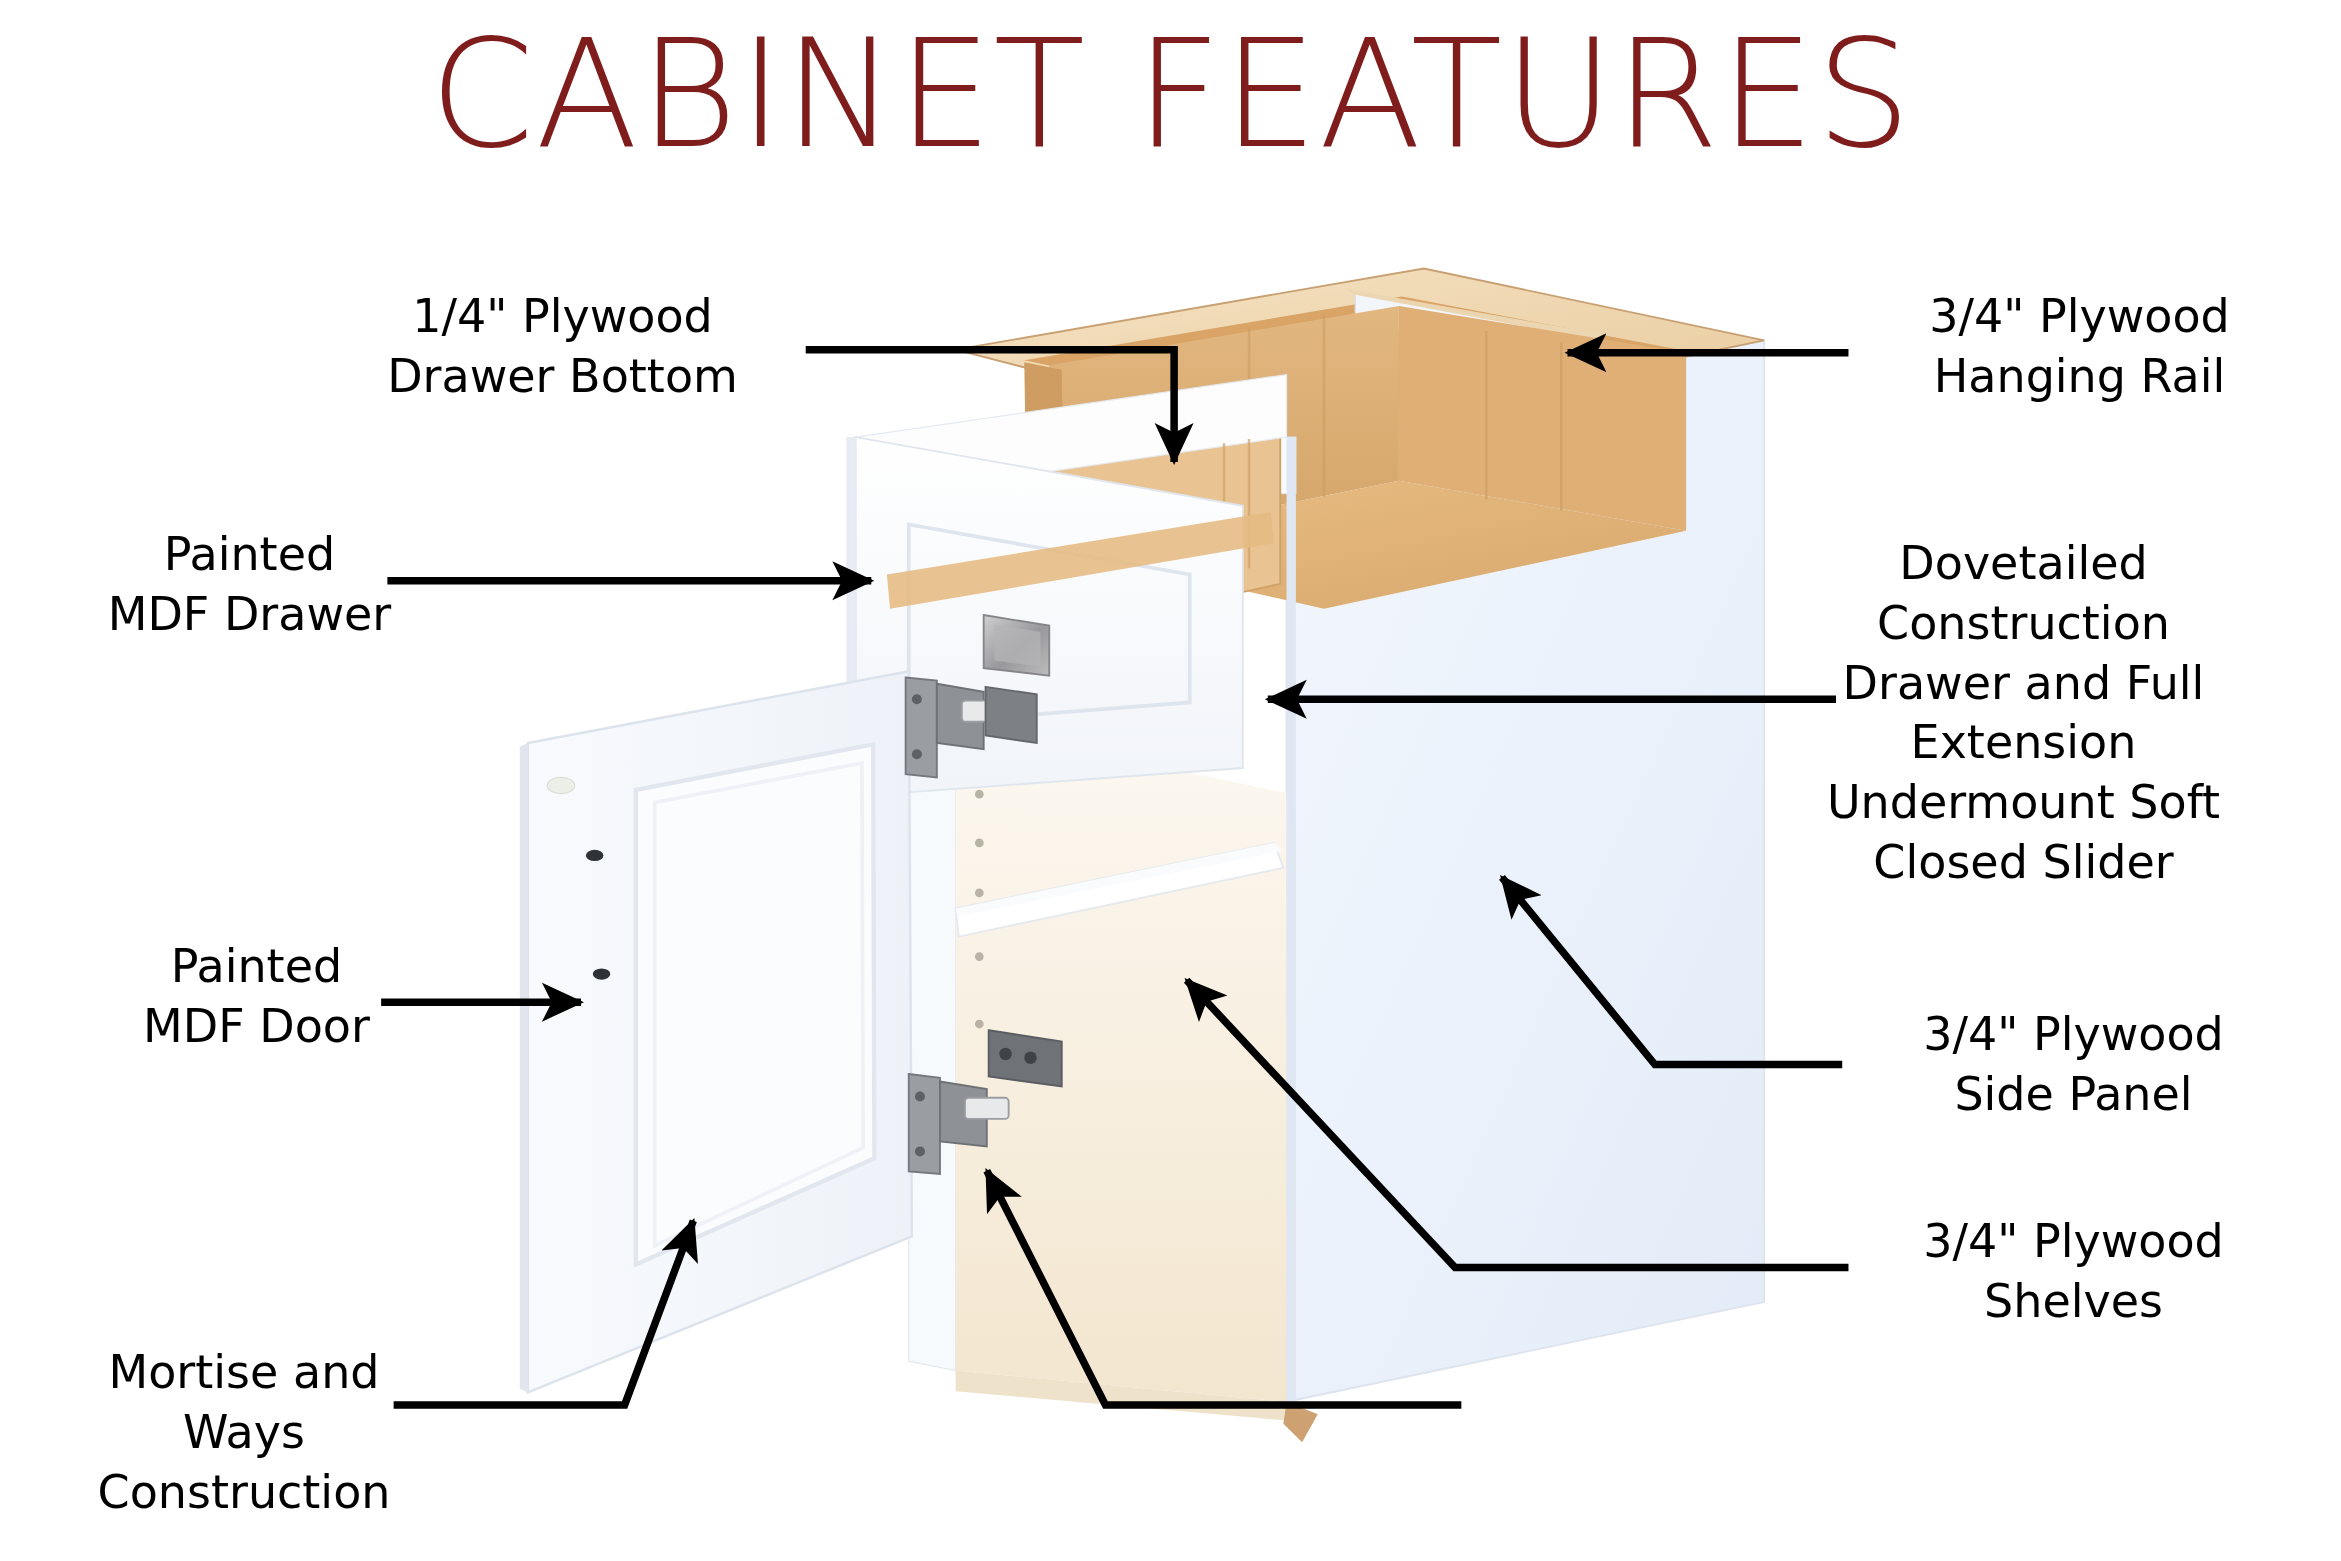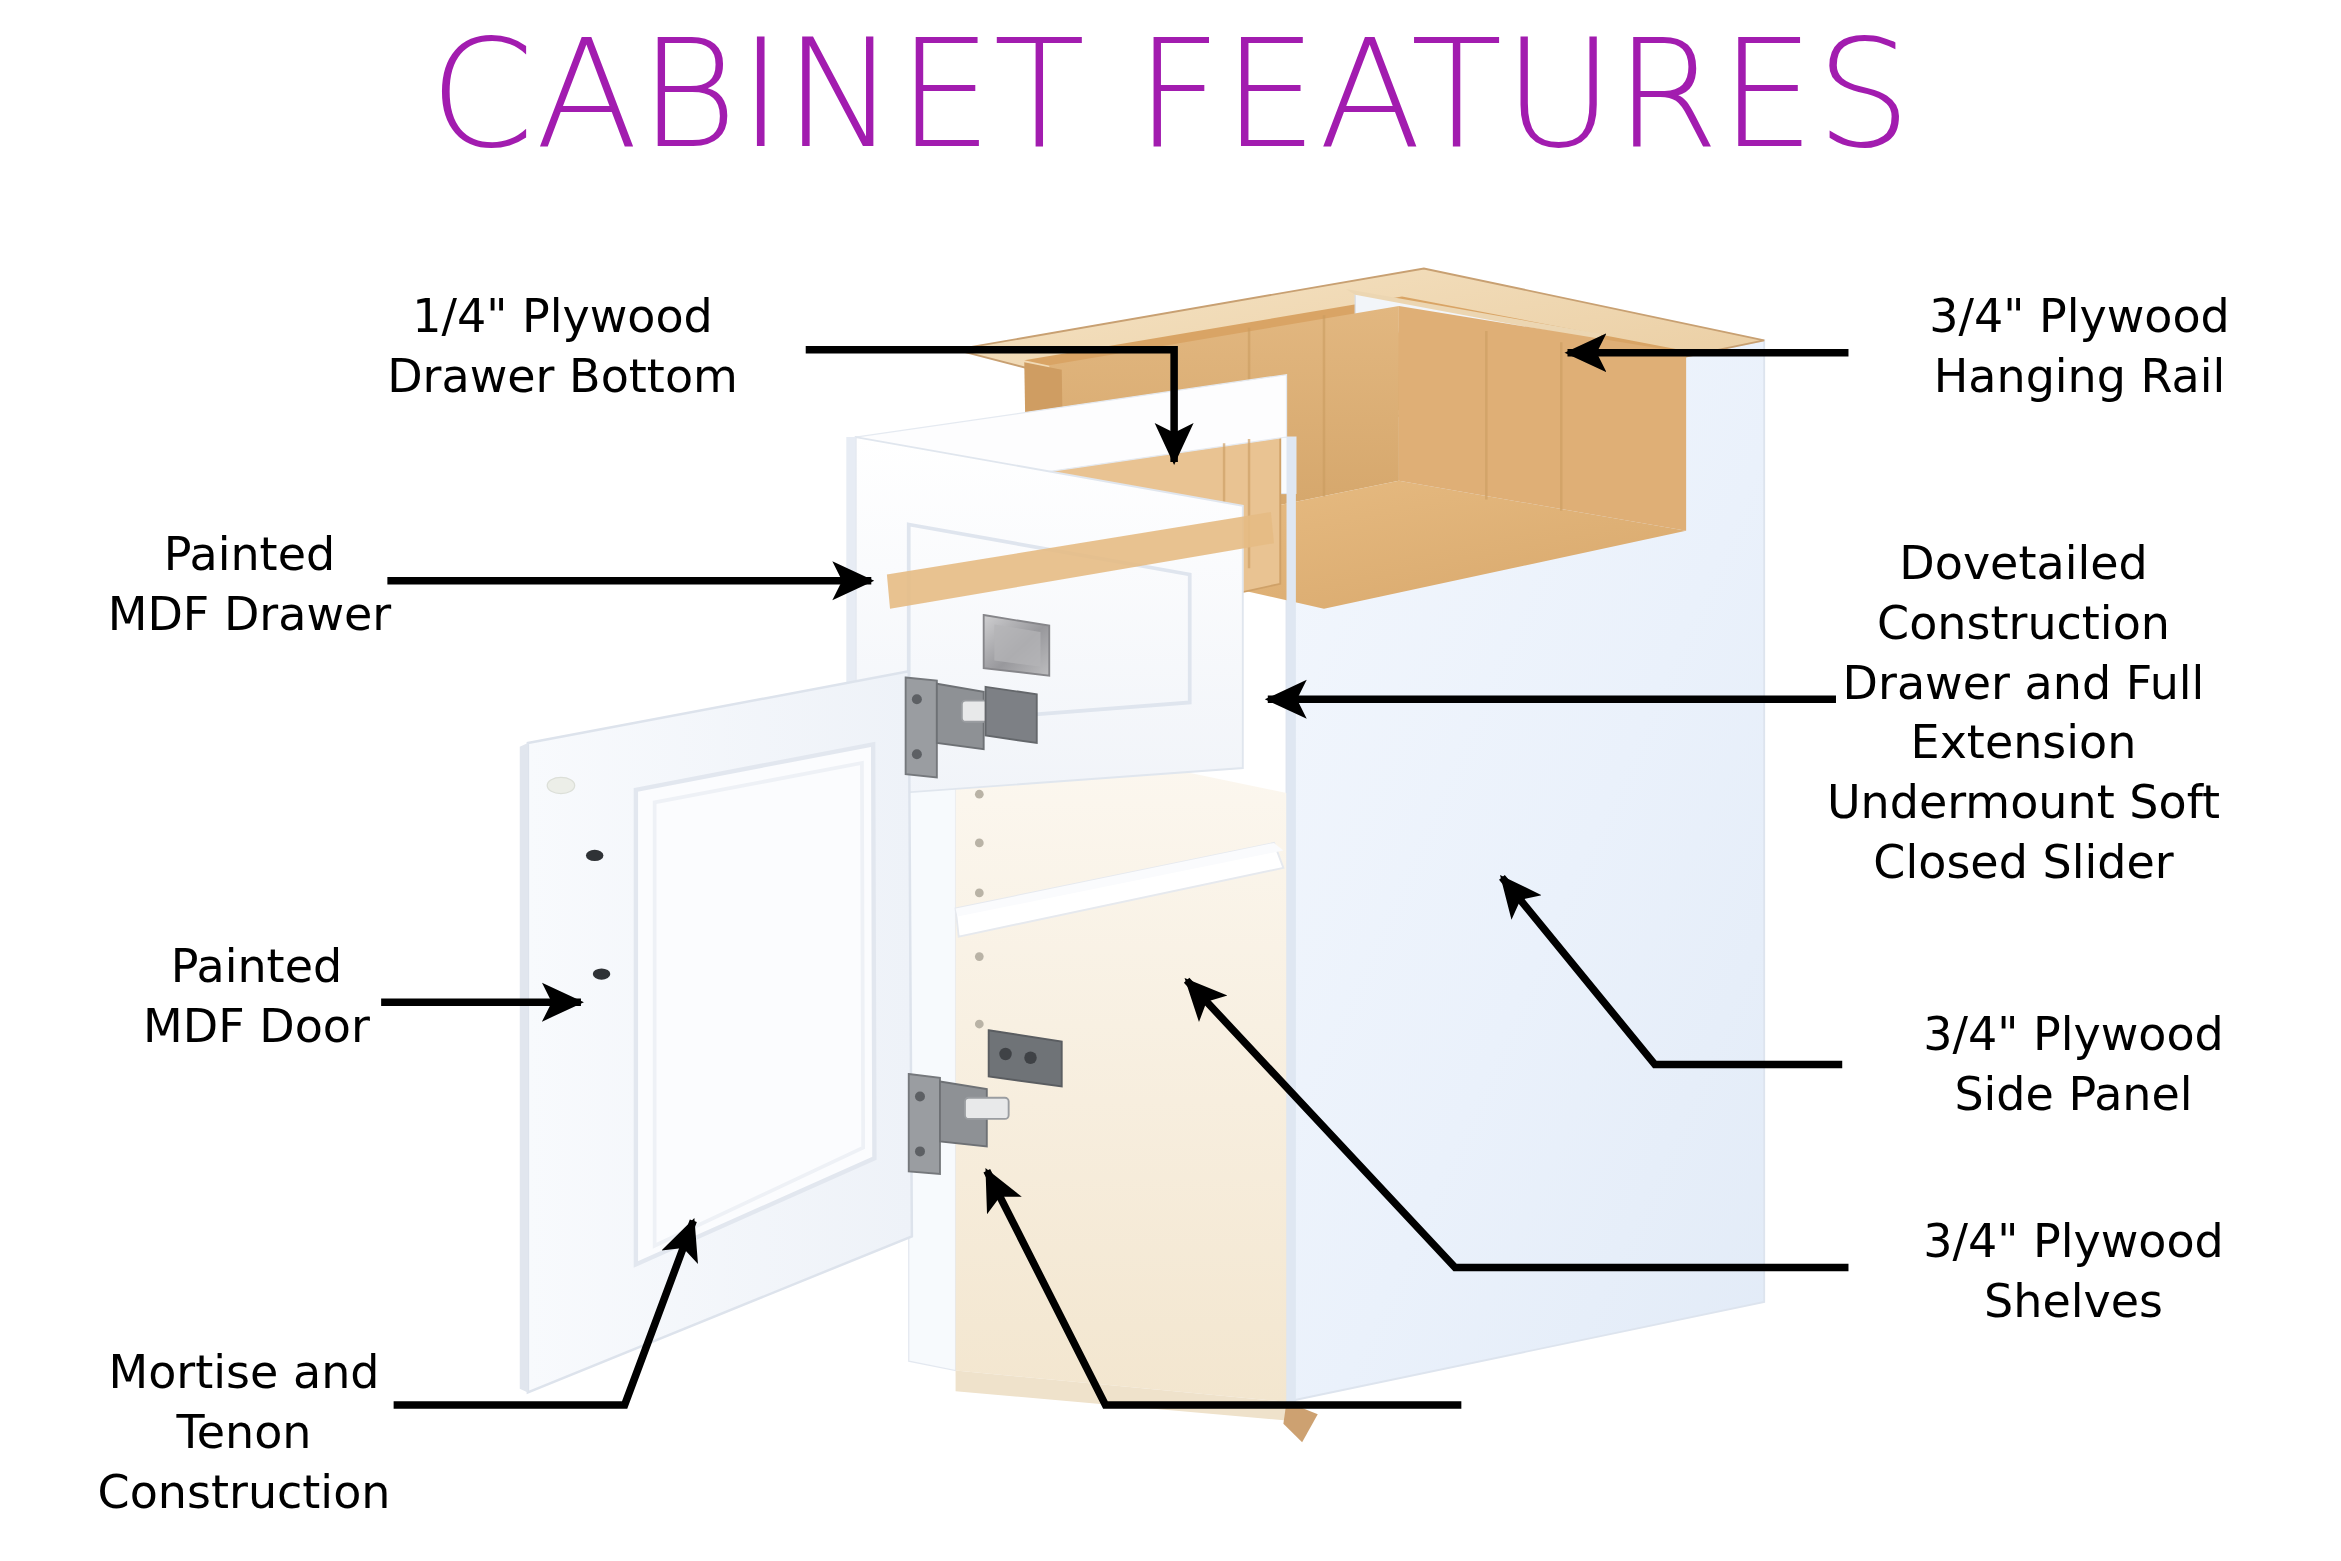--- a/index.html
+++ b/index.html
@@ -27,21 +27,21 @@
     position: absolute;
     top: 19px;
     left: 0;
     width: 2342px;
     text-align: center;
     font-family: "DejaVu Sans", sans-serif;
     font-weight: 300;
     font-size: 150px;
     line-height: 1.0;
     letter-spacing: 1.2px;
-    color: #a21caf;
+    color: #7f1d1d;
     white-space: nowrap;
   }
 
   
   .label {
     position: absolute;
     font-family: "DejaVu Sans", sans-serif;
     font-weight: 400;
     font-size: 46px;
     line-height: 1.30;
@@ -262,18 +262,18 @@
   <div class="label lbl-painted-door">Painted
 MDF Door</div>
 
   <div class="label lbl-side-panel">3/4" Plywood
 Side Panel</div>
 
   <div class="label lbl-shelves">3/4" Plywood
 Shelves</div>
 
   <div class="label lbl-mortise">Mortise and
-Tenon
+Ways
 Construction</div>
 
 
 </div>
 
 
 </body></html>

